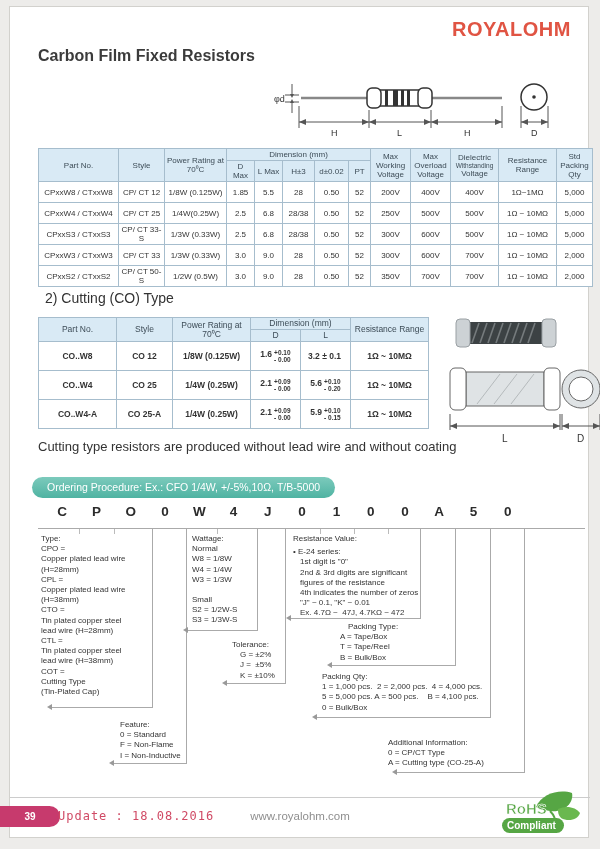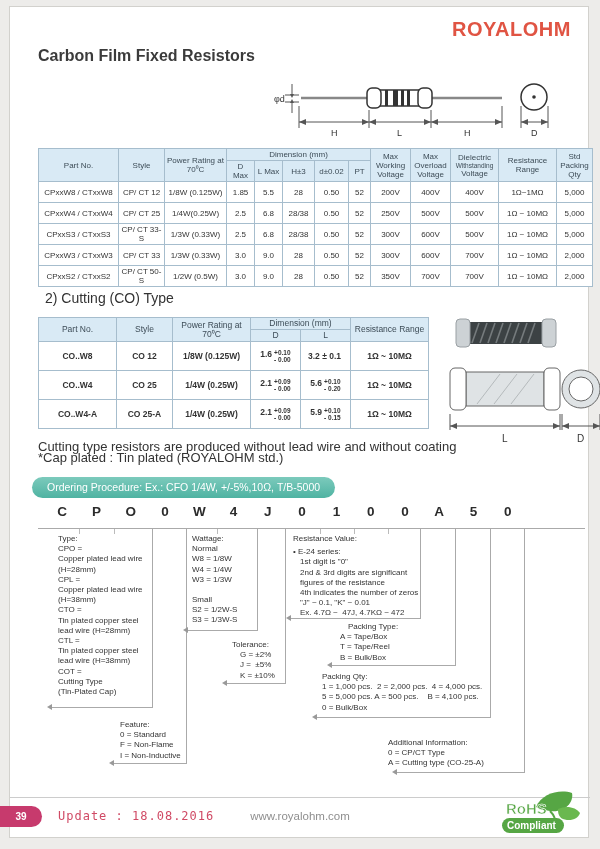--- a/index.html
+++ b/index.html
@@ -52,21 +52,21 @@
   .arrow-l{width:0;height:0;border-top:3px solid transparent;border-bottom:3px solid transparent;border-right:5px solid #999;}
   .obox{font-size:8px;line-height:10.2px;color:#333;}
   .obox div{white-space:pre;}
   .obox .blank{min-height:10px;}
   .obox .ind{padding-left:7px;}
   .obox .gap{margin-top:3px;}
   .obox .ind2{padding-left:8px;}
   
   .foot-sep{left:10px;top:797px;width:580px;height:1px;background:#ccc;}
   .page-pill{
-    left:0;top:806px;width:42px;height:21px;border-radius:0 11px 11px 0;
+    left:0;top:806px;width:60px;height:21px;border-radius:0 11px 11px 0;
     background:#c73a6d;color:#fff;font-size:10px;font-weight:700;
     display:flex;align-items:center;justify-content:center;
   }
   .update{left:58px;top:809px;font-family:"DejaVu Sans Mono", monospace;font-size:12px;letter-spacing:1px;color:#d04a65;}
   .url{left:0;top:810px;width:600px;text-align:center;font-size:11.5px;color:#8f8f8f;}
 </style>
 </head>
 <body>
 
 <div class="abs frame"></div>
@@ -376,21 +376,20 @@
   <path d="M18 120 L25 117 L25 123 Z" fill="#555"></path>
     <path d="M128 120 L121 117 L121 123 Z" fill="#555"></path>
   <path d="M130 120 L137 117 L137 123 Z" fill="#555"></path>
     <path d="M168 120 L161 117 L161 123 Z" fill="#555"></path>
   <text x="70" y="136" font-size="10" fill="#333">L</text>
   <text x="145" y="136" font-size="10" fill="#333">D</text>
 </svg>
 
 <div class="abs notes">
   <div>Cutting type resistors are produced without lead wire and without coating</div>
-  <div>*Cap plated : Tin plated (ROYALOHM std.)</div>
 </div>
 
 <div class="abs banner">Ordering Procedure: Ex.: CFO 1/4W, +/-5%,10Ω, T/B-5000</div>
 
 <div class="abs codes">
   <span>C</span>
   <span>P</span>
   <span>O</span>
   <span>0</span>
   <span>W</span>
@@ -438,21 +437,21 @@
 <div class="abs arrow-l" style="left:327px;top:662px;"></div>
 
 <div class="abs vline" style="left:490px;top:529px;height:188px;"></div>
 <div class="abs hline" style="left:317px;top:717px;width:174px;"></div>
 <div class="abs arrow-l" style="left:312px;top:714px;"></div>
 
 <div class="abs vline" style="left:524px;top:529px;height:243px;"></div>
 <div class="abs hline" style="left:397px;top:772px;width:128px;"></div>
 <div class="abs arrow-l" style="left:392px;top:769px;"></div>
 
-<div class="abs obox" style="left:58px;top:534px;">
+<div class="abs obox" style="left:41px;top:534px;">
   <div>Type:</div>
   <div>CPO =</div>
   <div>Copper plated lead wire</div>
   <div>(H=28mm)</div>
   <div>CPL =</div>
   <div>Copper plated lead wire</div>
   <div>(H=38mm)</div>
   <div>CTO =</div>
   <div>Tin plated copper steel</div>
   <div>lead wire (H=28mm)</div>

